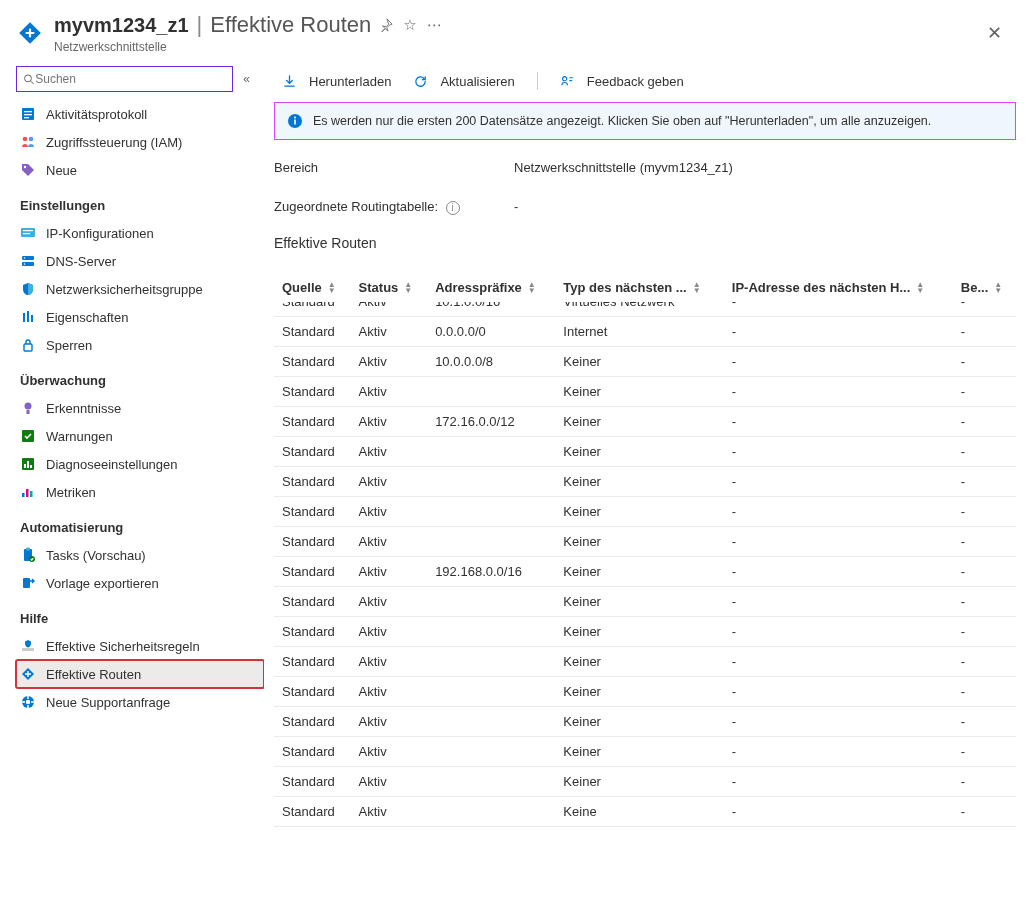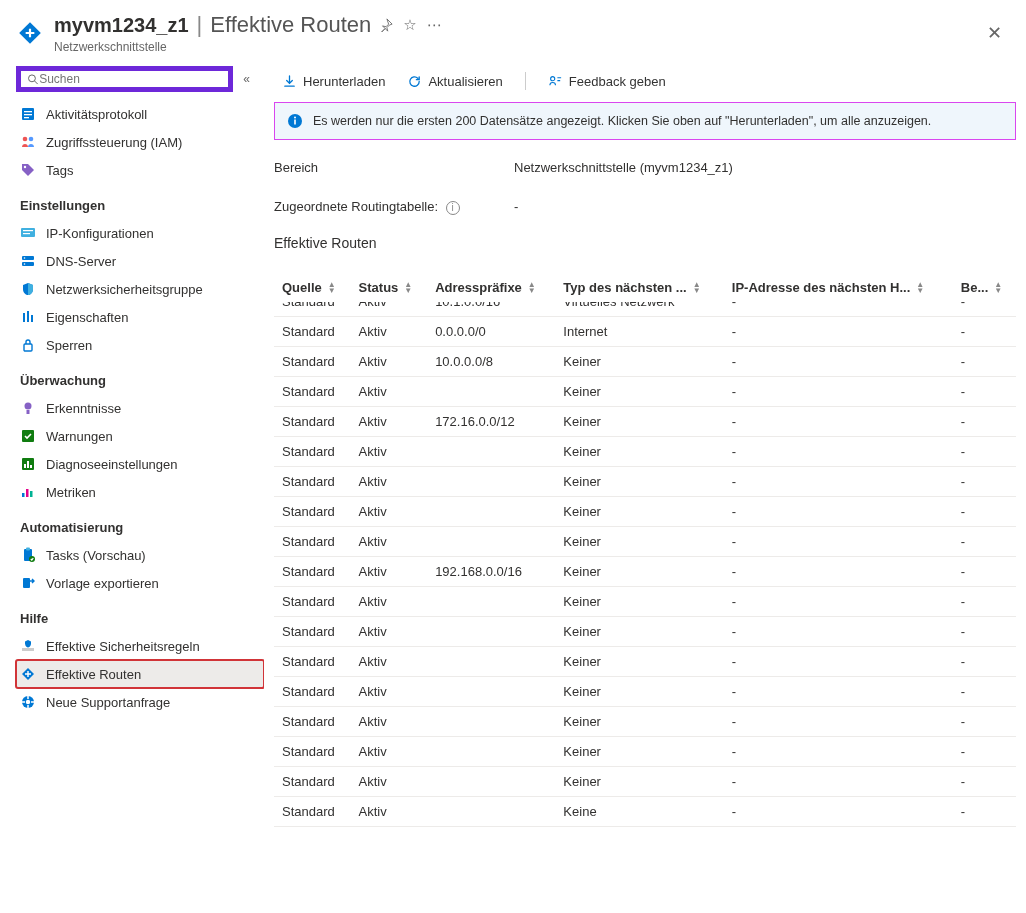--- a/index.html
+++ b/index.html
@@ -37,21 +37,21 @@
   .sidebar {
     width: 264px;
     border-right: none;
     padding: 8px 0 8px 16px;
     flex-shrink:0;
     overflow-y:auto;
   }
   .search-row { display:flex; align-items:center; gap:6px; margin-bottom:8px; padding-right:10px;}
   .search-box {
     flex:1; display:flex; align-items:center;
-    border:5px solid #6d28d9; height:26px; padding:0 6px;
+    border:1px solid #6d28d9; height:26px; padding:0 6px;
   }
   .search-box input { border:none; outline:none; width:100%; font-size:12px; }
   .collapse-chev { font-size:12px; color:#666; cursor:pointer; padding:4px;}
   
   .nav-item {
     display:flex; align-items:center; gap:10px;
     padding:6px 8px 6px 4px;
     cursor:pointer;
     font-size:13px;
     color:#323130;
@@ -67,21 +67,21 @@
   
   .main {
     flex:1; padding: 8px 10px 0 10px; min-width:0;
     display:flex; flex-direction:column;
   }
   .toolbar {
     display:flex; align-items:center; gap:22px;
     padding:6px 8px 12px 8px;
     color:#333;
   }
-  .toolbar .tb-item { display:flex; align-items:center; gap:6px; cursor:pointer; font-size:13px;}
+  .toolbar .tb-item { display:flex; align-items:center; gap:12px; cursor:pointer; font-size:13px;}
   .toolbar .tb-item svg, .toolbar .tb-item .ic { width:15px; height:15px; }
   .toolbar .divider { width:1px; height:18px; background:#ccc; }
   
   .info-bar {
     background:#eff6fc;
     border:1px solid #d946ef;
     padding:10px 12px;
     display:flex; align-items:center; gap:10px;
     font-size:12.5px;
     color:#323130;
@@ -181,21 +181,21 @@
           </span>
           <span>Zugriffssteuerung (IAM)</span>
         </div>
         <div class="nav-item">
           <span class="nav-icon">
             <svg viewBox="0 0 16 16" width="16" height="16">
               <path d="M2 2h6l6 6-6 6-6-6z" fill="#8661c5"></path>
               <circle cx="5" cy="5" r="1.2" fill="#fff"></circle>
             </svg>
           </span>
-          <span>Tags</span>
+          <span>Neue</span>
         </div>
       </div>
     <div id="nav-groups">
         <div class="nav-group">Einstellungen</div>
         <div class="nav-item">
           <span class="nav-icon">
             <svg viewBox="0 0 16 16" width="16" height="16">
               <rect x="1" y="3" width="14" height="9" rx="1" fill="#40b0e0"></rect>
               <rect x="3" y="5" width="10" height="1.2" fill="#fff"></rect>
               <rect x="3" y="8" width="7" height="1.2" fill="#fff"></rect>

